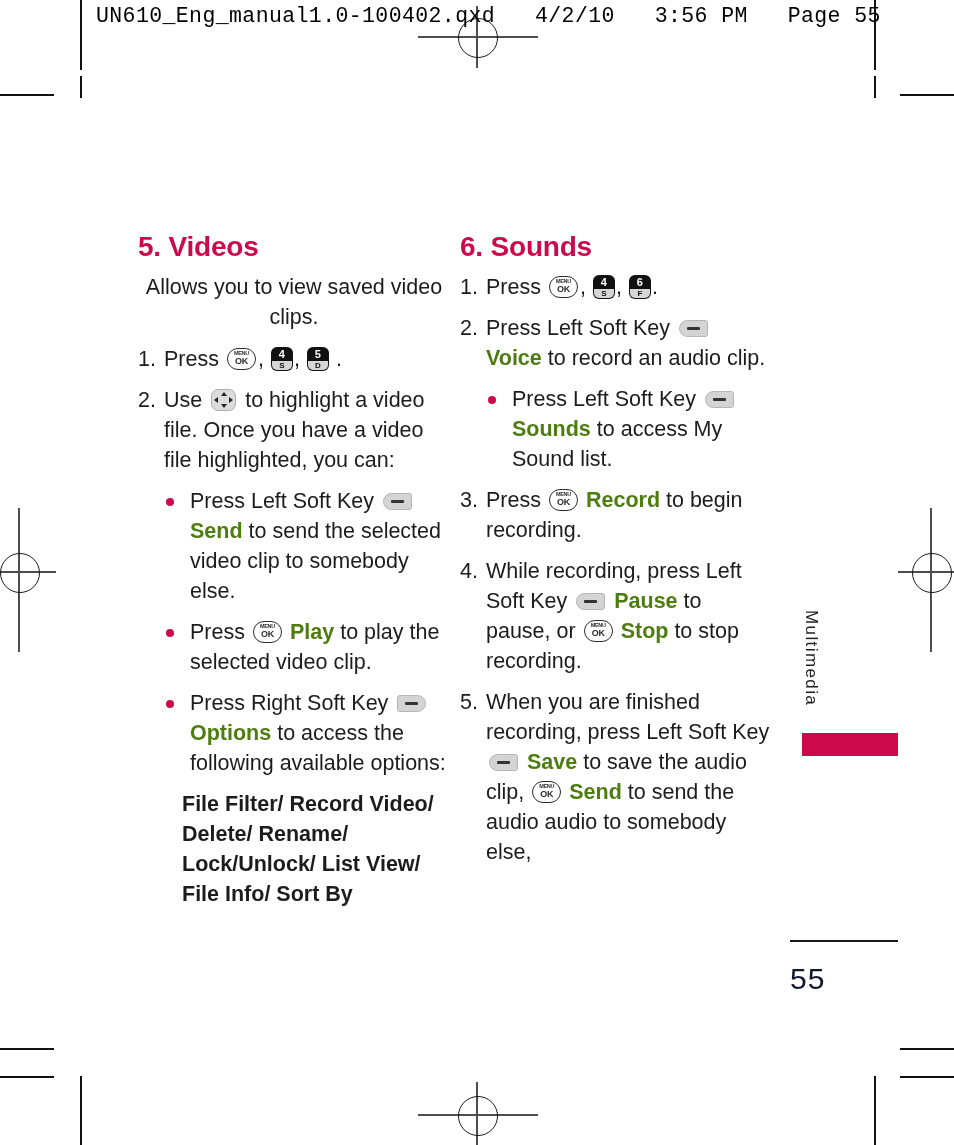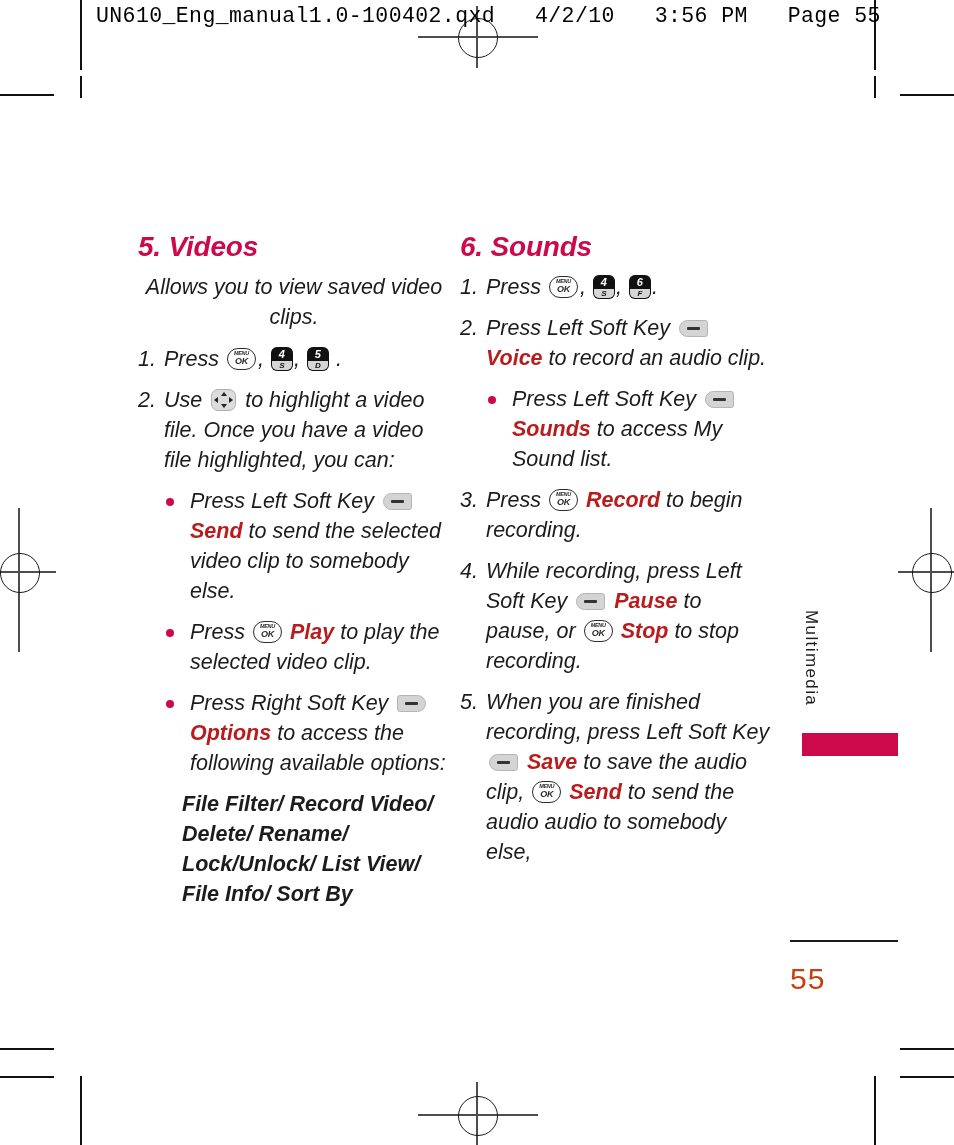--- a/index.html
+++ b/index.html
@@ -58,21 +58,20 @@
     position: absolute;
     left: 0; top: 0;
     width: 954px; height: 1145px;
   }
 
   .col {
     position: absolute;
     font-size: 21.5px;
     line-height: 30px;
     color: #1c1c1c;
-    font-style: italic;
   }
   .col-left  { left: 138px; top: 230px; width: 312px; }
   .col-right { left: 460px; top: 230px; width: 312px; }
 
   h2.section-title {
     margin: 0 0 8px 0;
     font-size: 28px;
     font-weight: bold;
     line-height: 34px;
     color: #cc0a4b;
@@ -110,21 +109,21 @@
     background: #cc0a4b;
   }
 
   .options-list {
     margin: 2px 0 0 0;
     padding-left: 44px;
     font-weight: bold;
     line-height: 30px;
   }
 
-  b, strong { font-weight: bold; color: #b91c1c; }
+  b, strong { font-weight: bold; color: #4d7c0f; }
 
   
   .key {
     display: inline-block;
     vertical-align: -4px;
     position: relative;
   }
 
   
   .key-ok {
@@ -273,21 +272,21 @@
   .folio-rule {
     position: absolute;
     left: 790px; top: 940px;
     width: 108px; height: 1.8px;
     background: #1a1a1a;
   }
   .folio {
     position: absolute;
     left: 790px; top: 962px;
     font-size: 30px;
-    color: #c2410c;
+    color: #0f172a;
     letter-spacing: 1px;
   }
 </style>
 </head>
 <body>
 
 <div class="mark trim-v" style="left:80px;  top:0;    height:70px;"></div>
 <div class="mark trim-v" style="left:874px; top:0;    height:70px;"></div>
 <div class="mark trim-h" style="left:0;   top:94px;  width:54px;"></div>
 <div class="mark trim-h" style="left:900px; top:94px; width:54px;"></div>

